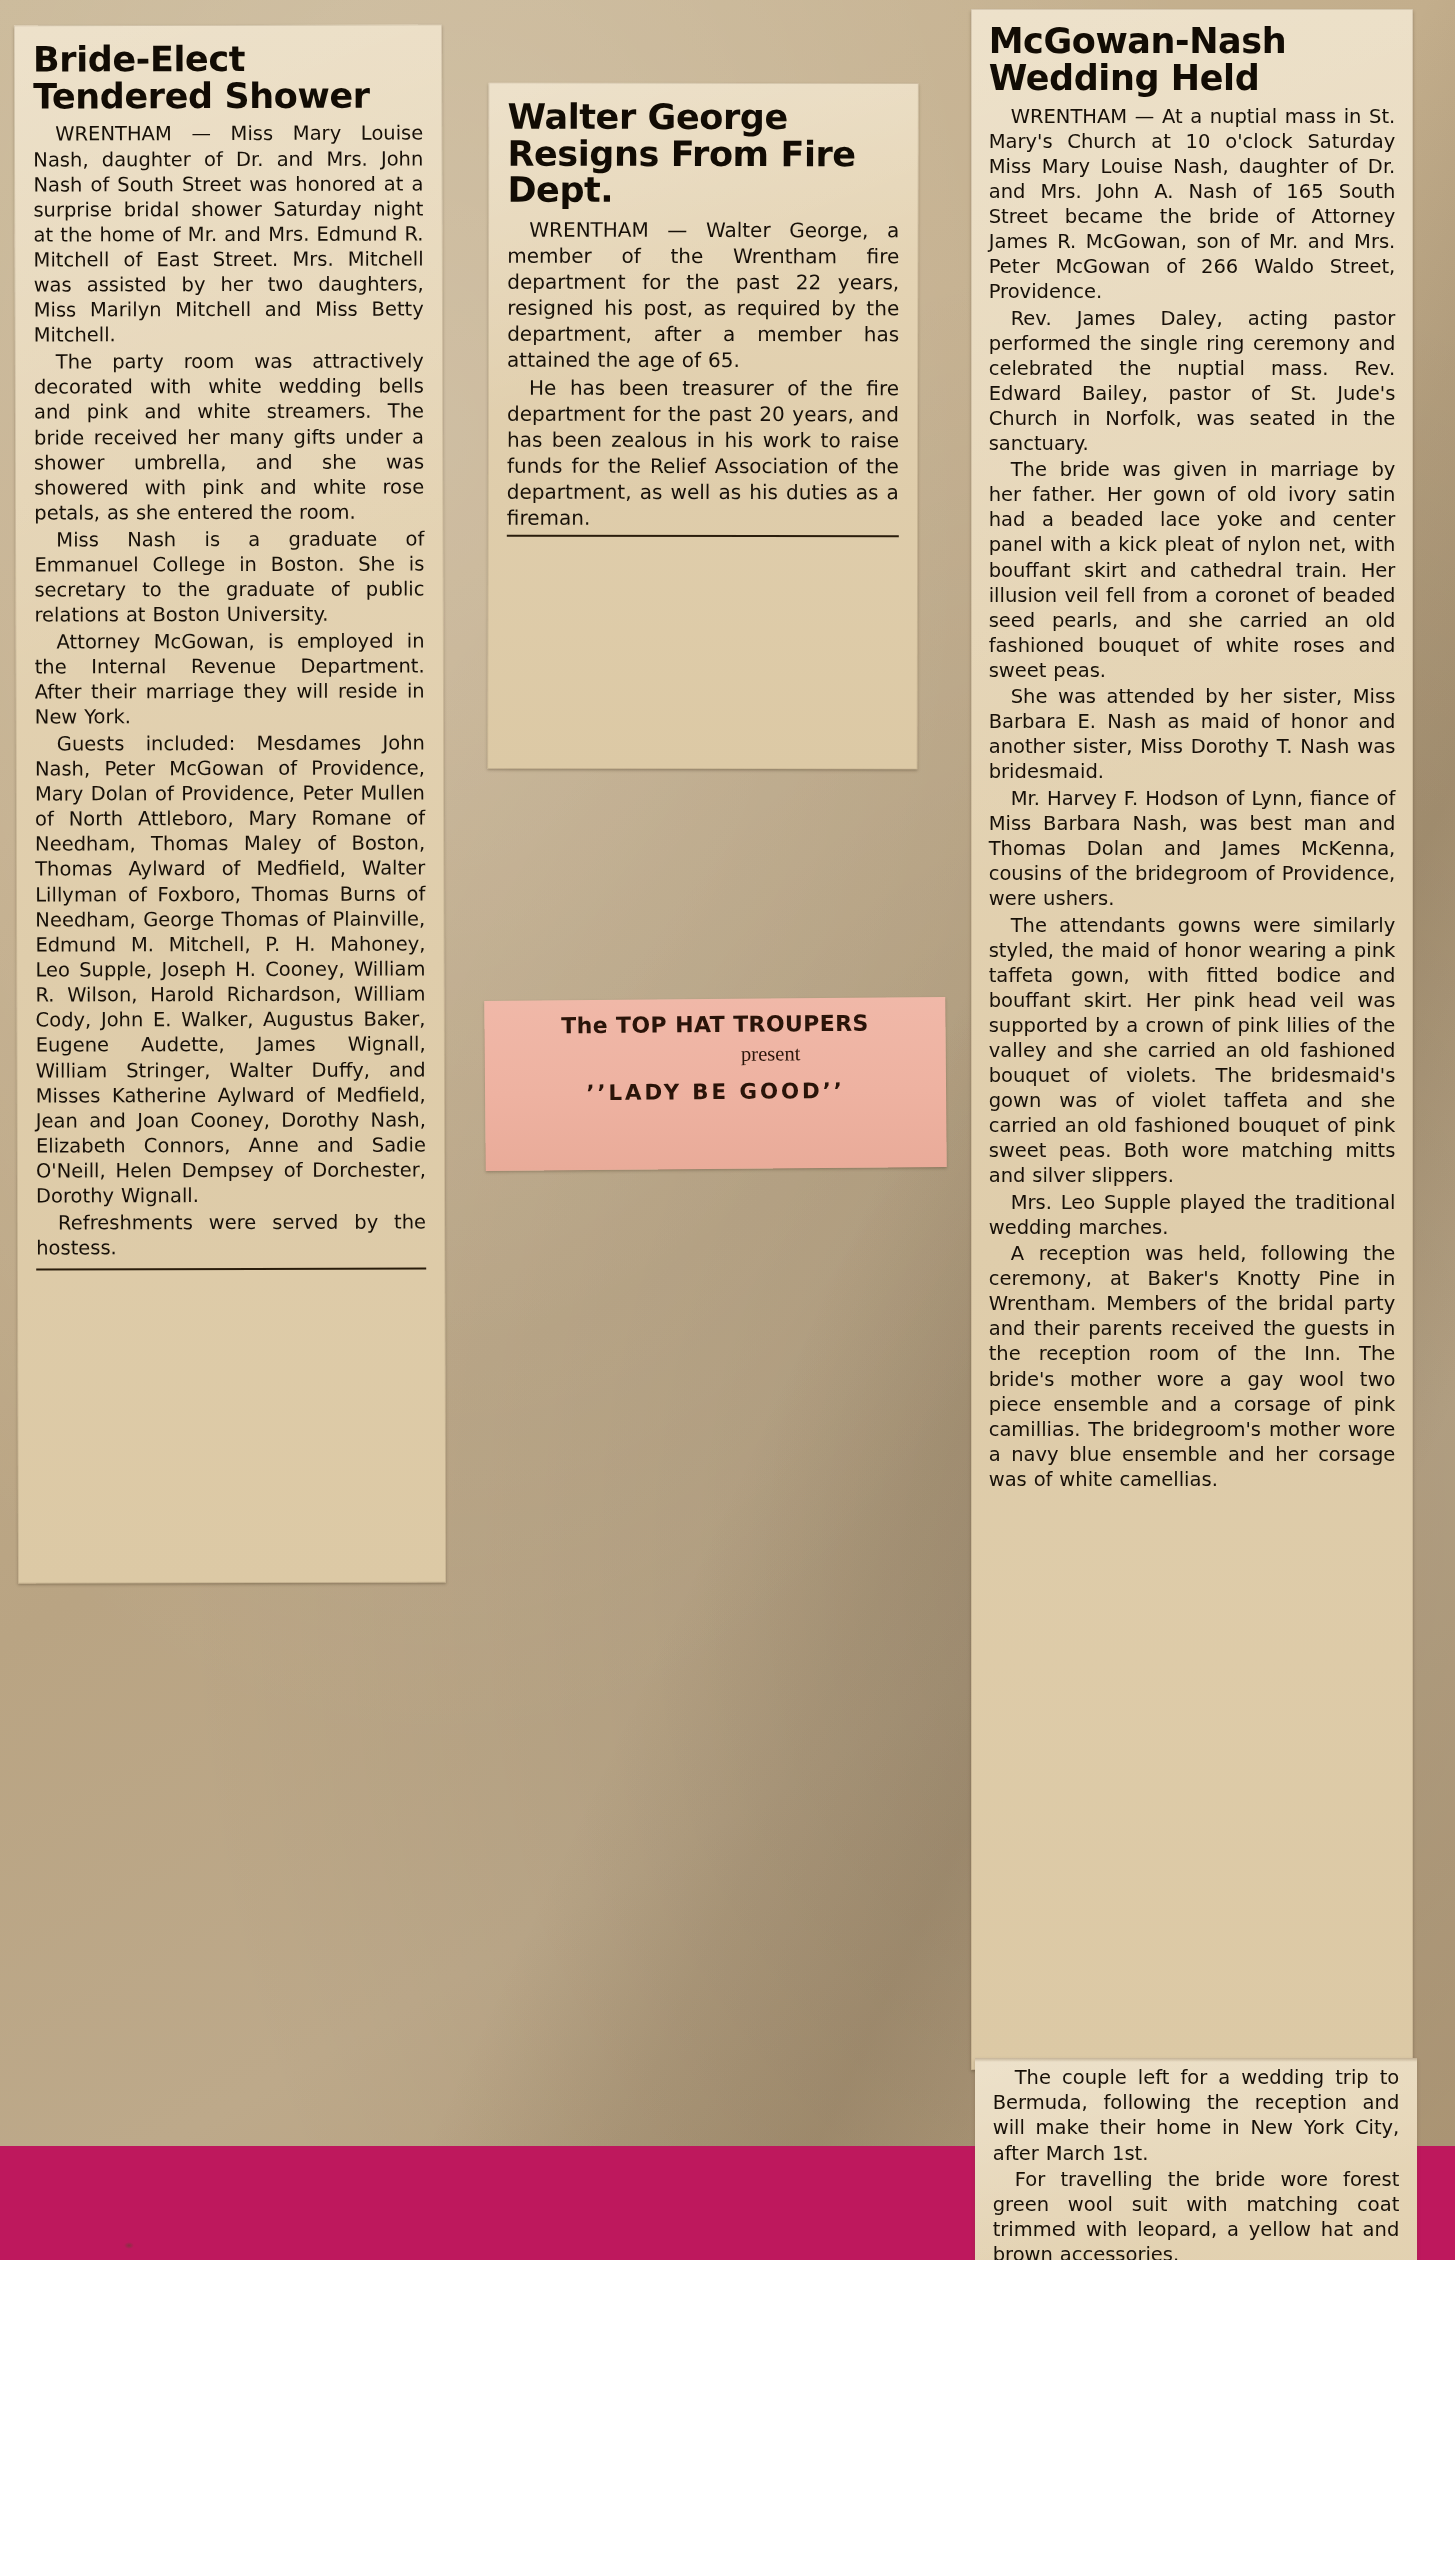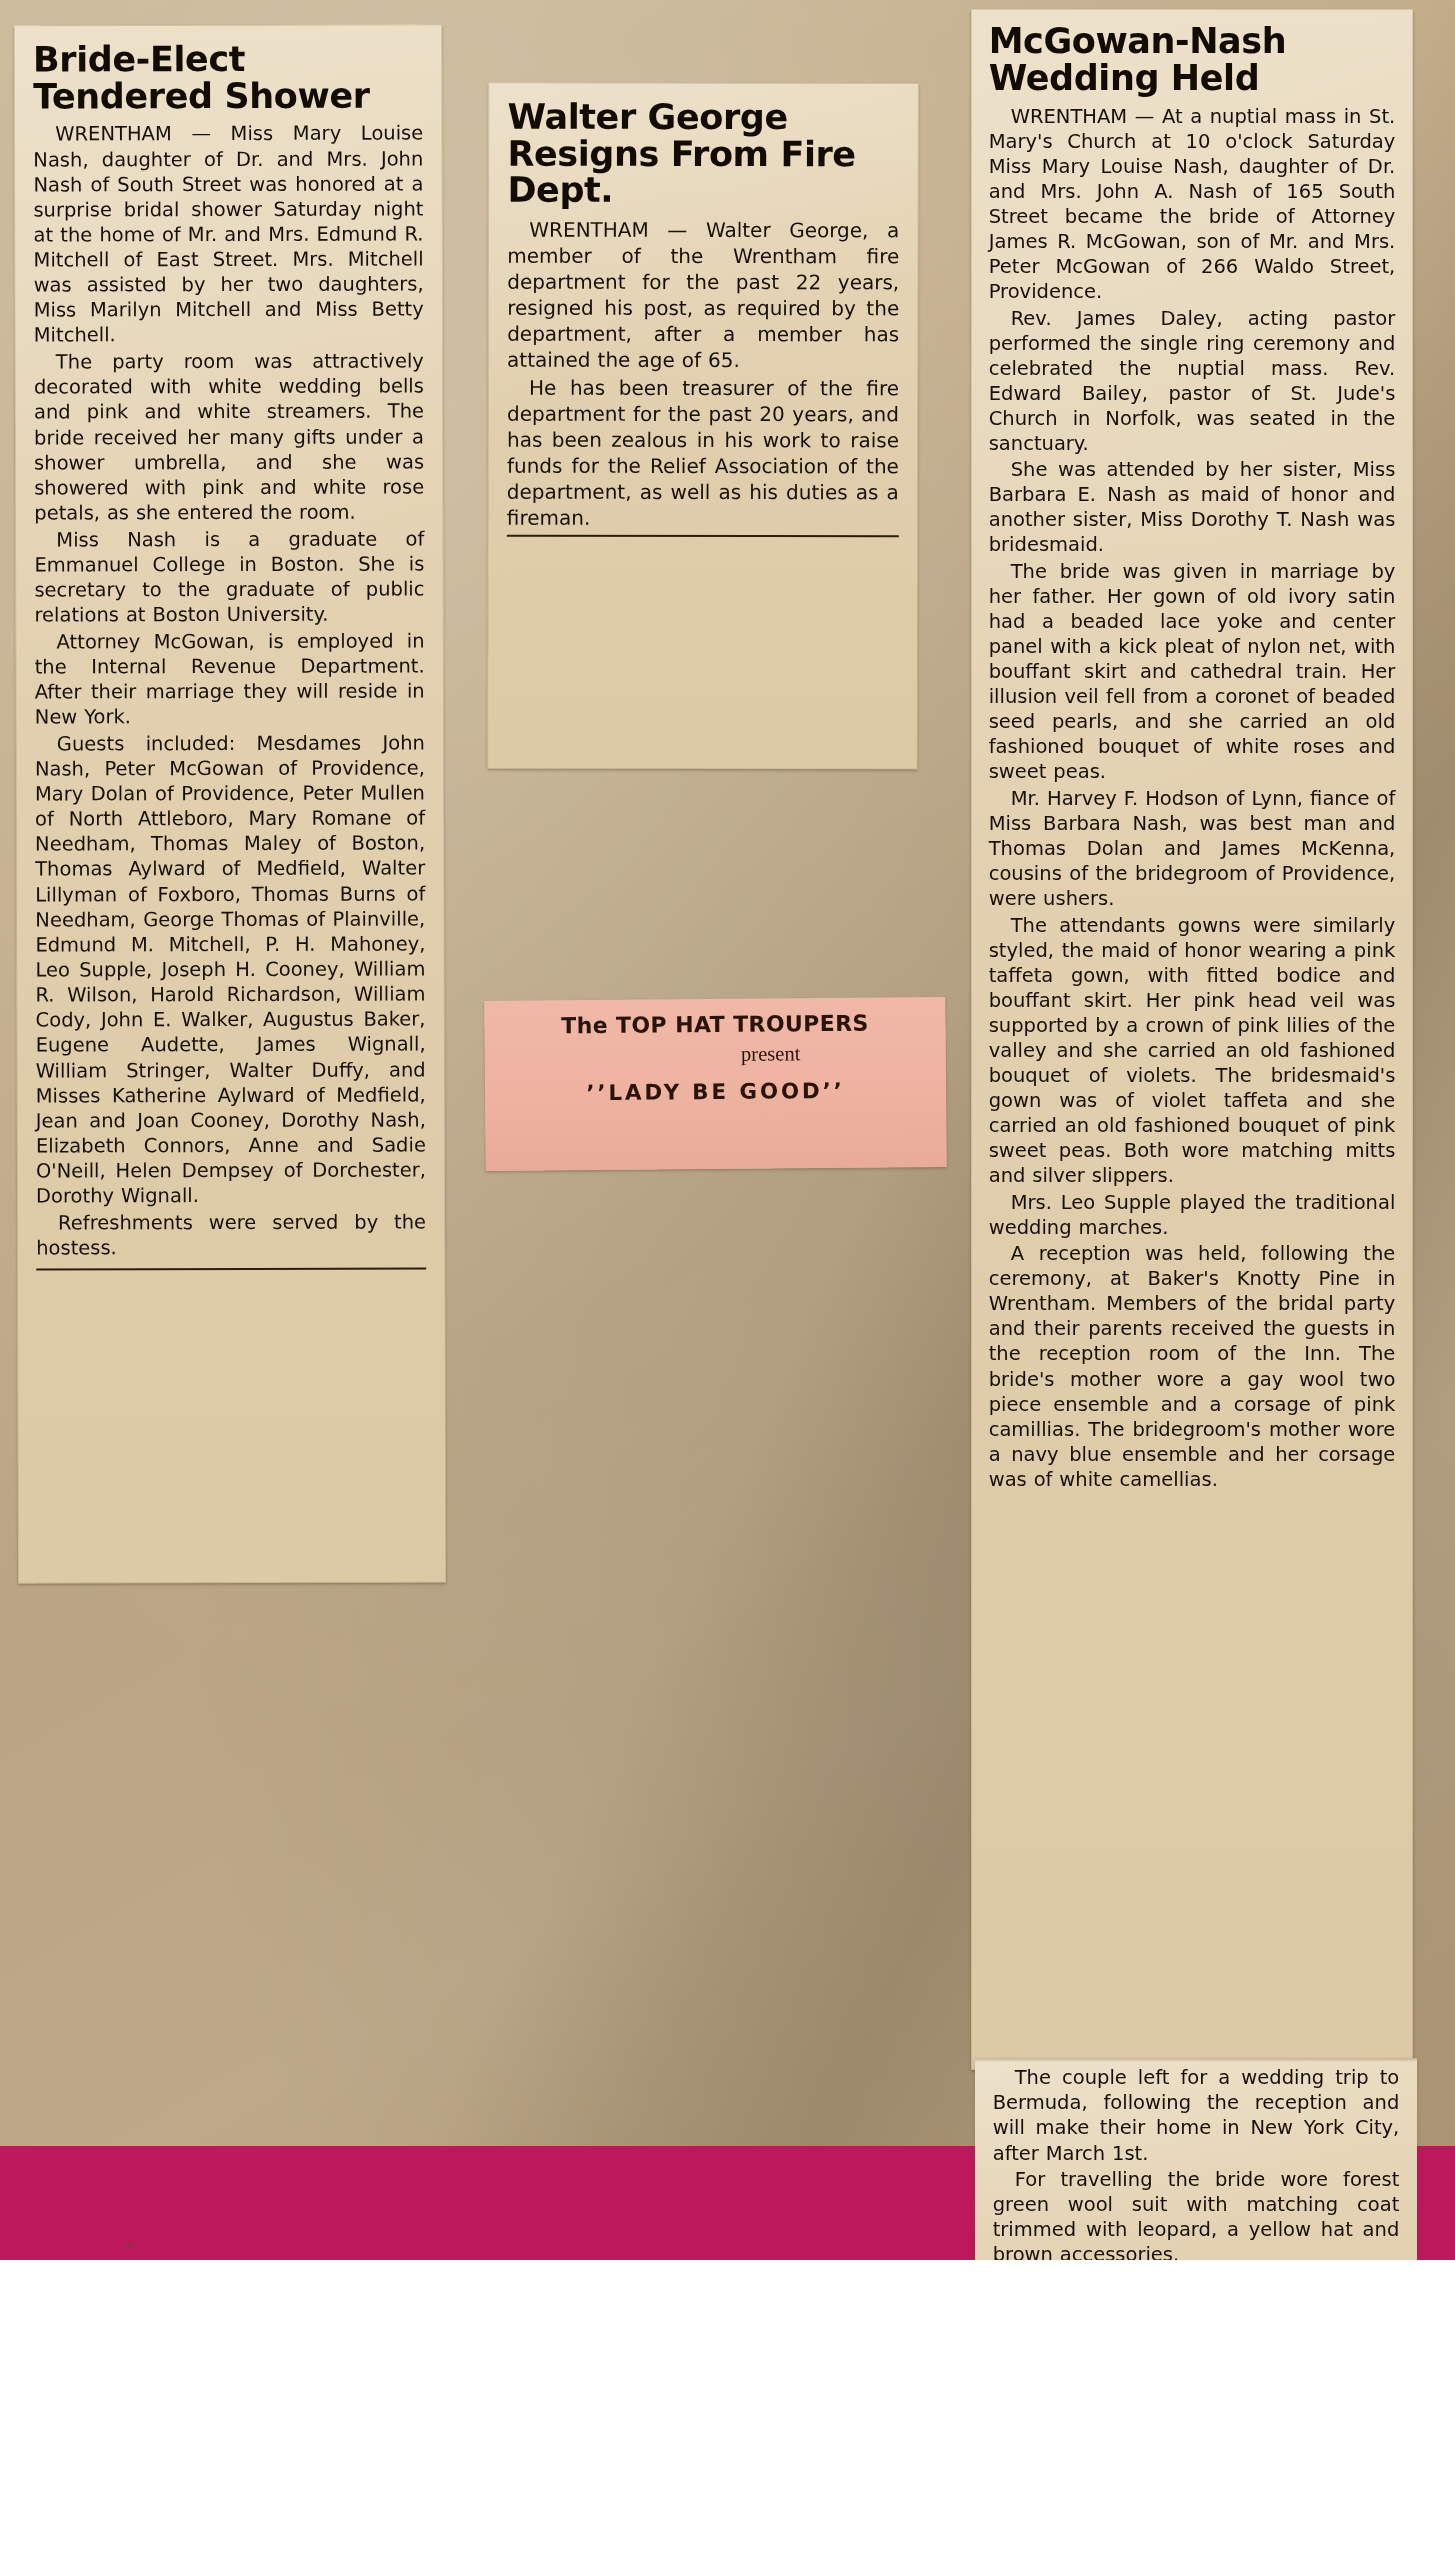--- a/index.html
+++ b/index.html
@@ -228,22 +228,22 @@
     <div id="tophat-line1">The TOP HAT TROUPERS</div>
     <div id="tophat-line2">present</div>
     <div id="tophat-line3">’’LADY BE GOOD’’</div>
   </div>
 
   <div class="clipping" id="clip-wedding">
     <div class="headline">McGowan-Nash Wedding Held</div>
     <div class="col-text">
       <p>WRENTHAM — At a nuptial mass in St. Mary's Church at 10 o'clock Saturday Miss Mary Louise Nash, daughter of Dr. and Mrs. John A. Nash of 165 South Street became the bride of Attorney James R. McGowan, son of Mr. and Mrs. Peter McGowan of 266 Waldo Street, Providence.</p>
       <p>Rev. James Daley, acting pastor performed the single ring ceremony and celebrated the nuptial mass. Rev. Edward Bailey, pastor of St. Jude's Church in Norfolk, was seated in the sanctuary.</p>
+      <p>The bride was given in marriage by her father. Her gown of old ivory satin had a beaded lace yoke and center panel with a kick pleat of nylon net, with bouffant skirt and cathedral train. Her illusion veil fell from a coronet of beaded seed pearls, and she carried an old fashioned bouquet of white roses and sweet peas.</p>
       <p>She was attended by her sister, Miss Barbara E. Nash as maid of honor and another sister, Miss Dorothy T. Nash was bridesmaid.</p>
-      <p>The bride was given in marriage by her father. Her gown of old ivory satin had a beaded lace yoke and center panel with a kick pleat of nylon net, with bouffant skirt and cathedral train. Her illusion veil fell from a coronet of beaded seed pearls, and she carried an old fashioned bouquet of white roses and sweet peas.</p>
       <p>Mr. Harvey F. Hodson of Lynn, fiance of Miss Barbara Nash, was best man and Thomas Dolan and James McKenna, cousins of the bridegroom of Providence, were ushers.</p>
       <p>The attendants gowns were similarly styled, the maid of honor wearing a pink taffeta gown, with fitted bodice and bouffant skirt. Her pink head veil was supported by a crown of pink lilies of the valley and she carried an old fashioned bouquet of violets. The bridesmaid's gown was of violet taffeta and she carried an old fashioned bouquet of pink sweet peas. Both wore matching mitts and silver slippers.</p>
       <p>Mrs. Leo Supple played the traditional wedding marches.</p>
       <p>A reception was held, following the ceremony, at Baker's Knotty Pine in Wrentham. Members of the bridal party and their parents received the guests in the reception room of the Inn. The bride's mother wore a gay wool two piece ensemble and a corsage of pink camillias. The bridegroom's mother wore a navy blue ensemble and her corsage was of white camellias.</p>
     </div>
   </div>
 
   <div class="clipping" id="clip-wedding-cont">
     <div class="torn-top"></div>
     <div class="col-text">

